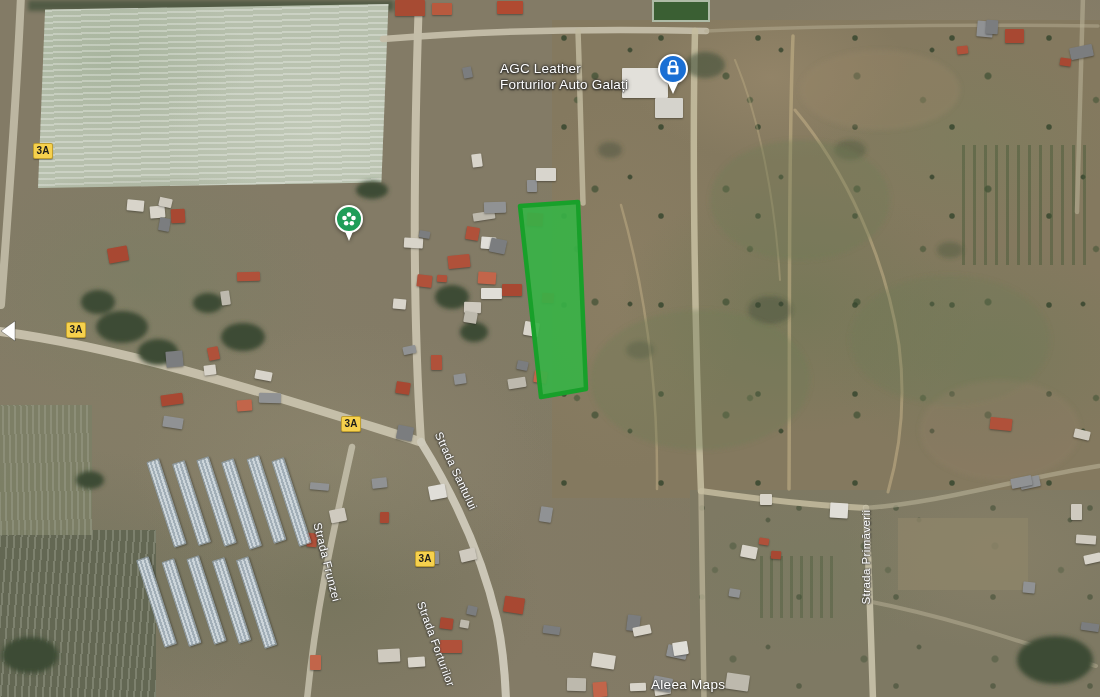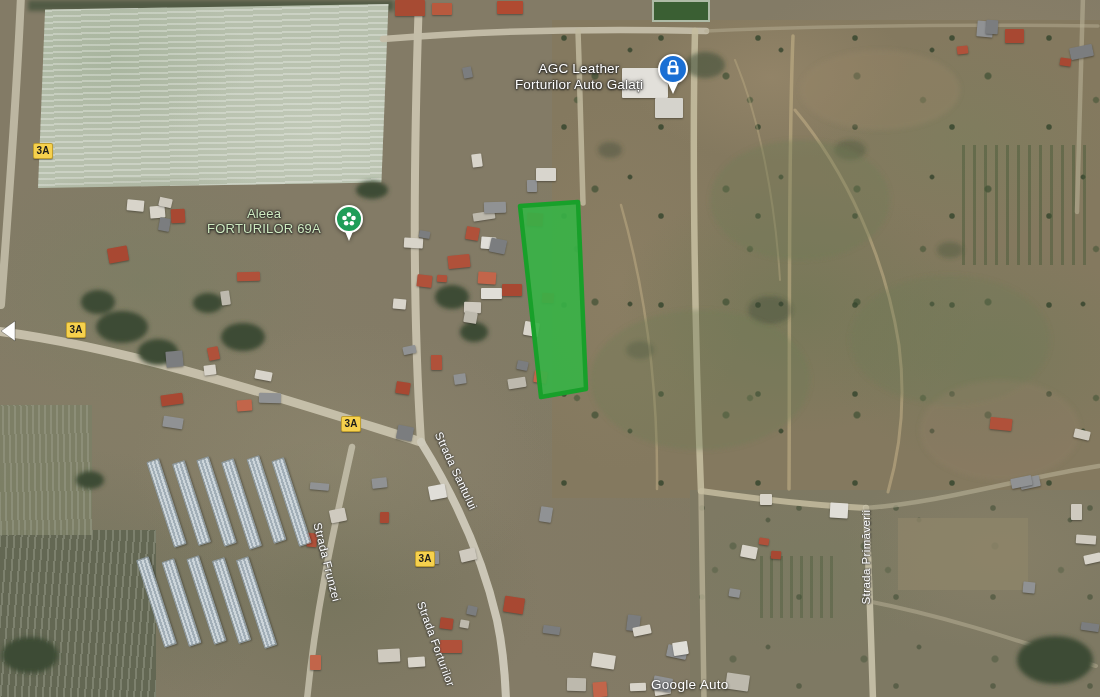--- a/index.html
+++ b/index.html
@@ -57,21 +57,21 @@
   #field-se{left:898px;top:518px;width:130px;height:72px;background:#8d8569;opacity:.8;}
   
   .house{position:absolute;border-radius:1px;box-shadow:0 1px 2px rgba(0,0,0,.35);}
   .gh{position:absolute;border:1px solid #8d9aa2;border-radius:1px;
       background:repeating-linear-gradient(90deg,#ccd5da 0 2px,#a2afb8 2px 4px);
       box-shadow:1px 1px 2px rgba(0,0,0,.3);}
   #court{left:652px;top:0;width:58px;height:22px;background:#3a5f33;border:2px solid #aebba6;}
   
   svg.layer{position:absolute;left:0;top:0;pointer-events:none;}
   
-  .poi-label{position:absolute;text-align:center;color:#fff;font-weight:500;
+  .poi-label{position:absolute;text-align:left;color:#fff;font-weight:500;
     font-size:13.5px;line-height:16px;letter-spacing:.2px;
     text-shadow:0 0 2px rgba(45,45,45,.95),0 0 2px rgba(45,45,45,.95),0 0 4px rgba(35,35,35,.85),0 1px 2px rgba(0,0,0,.7);}
   .street{position:absolute;color:#fff;font-size:11.5px;letter-spacing:.4px;white-space:nowrap;
     text-shadow:0 0 2px rgba(70,70,70,.95),0 0 2px rgba(70,70,70,.95),0 1px 2px rgba(0,0,0,.65);}
   .badge{position:absolute;width:20px;height:16px;background:#f6d14d;border:1px solid rgba(125,95,10,.45);
     border-radius:2px;color:#1c1c1c;font-size:10px;font-weight:bold;line-height:14px;text-align:center;
     box-shadow:0 1px 1px rgba(0,0,0,.3);}
   #watermark{position:absolute;left:651px;top:677px;color:#fff;font-size:13.5px;font-weight:500;
     letter-spacing:.3px;text-shadow:0 1px 3px rgba(0,0,0,.75),0 0 2px rgba(0,0,0,.5);}
   .pin{position:absolute;filter:drop-shadow(0 1px 2px rgba(0,0,0,.45));}
@@ -279,24 +279,20 @@
     <div>Forturilor Auto Galați</div>
   </div>
   <svg class="pin" style="left:657px;top:54px" width="32" height="42" viewBox="0 0 32 42">
     <path d="M16 40 L10 27 H22 Z" fill="#ffffff"></path>
     <circle cx="16" cy="15" r="14" fill="#1a6fd4" stroke="#ffffff" stroke-width="2"></circle>
     <rect x="10.5" y="11.5" width="11" height="9" rx="1.5" fill="#ffffff"></rect>
     <path d="M12.8 11.5 v-1.6 a3.2 3.2 0 0 1 6.4 0 v1.6" fill="none" stroke="#ffffff" stroke-width="1.6"></path>
     <rect x="13.2" y="14" width="5.6" height="4.4" rx="1" fill="#1a6fd4"></rect>
   </svg>
 
-  <div class="poi-label" style="left:196px;top:206px;width:136px;font-size:13px;line-height:15px;color:#cfeac0;">
-    <div>Aleea</div>
-    <div>FORTURILOR 69A</div>
-  </div>
   <svg class="pin" style="left:334px;top:205px" width="30" height="38" viewBox="0 0 30 38">
     <path d="M15 36 L10 24 H20 Z" fill="#ffffff"></path>
     <circle cx="15" cy="14" r="13" fill="#1f9d58" stroke="#ffffff" stroke-width="2"></circle>
     <circle cx="15" cy="9.5" r="2.3" fill="#fff"></circle>
       <circle cx="19.5" cy="13" r="2.3" fill="#fff"></circle>
     <circle cx="17.8" cy="18.2" r="2.3" fill="#fff"></circle>
       <circle cx="12.2" cy="18.2" r="2.3" fill="#fff"></circle>
     <circle cx="10.5" cy="13" r="2.3" fill="#fff"></circle>
       <circle cx="15" cy="13.8" r="1.8" fill="#1f9d58"></circle>
   </svg>
@@ -304,14 +300,14 @@
   <div class="street" style="left:456px;top:471px;transform:translate(-50%,-50%) rotate(65deg);">Strada Santului</div>
   <div class="street" style="left:327px;top:562px;transform:translate(-50%,-50%) rotate(76deg);">Strada Frunzei</div>
   <div class="street" style="left:436px;top:644px;transform:translate(-50%,-50%) rotate(70deg);">Strada Forturilor</div>
   <div class="street" style="left:866px;top:557px;transform:translate(-50%,-50%) rotate(-90deg);">Strada Primăverii</div>
 
   <div class="badge" style="left:33px;top:143px;">3A</div>
   <div class="badge" style="left:66px;top:322px;">3A</div>
   <div class="badge" style="left:341px;top:416px;">3A</div>
   <div class="badge" style="left:415px;top:551px;">3A</div>
 
-  <div id="watermark">Google Auto</div>
+  <div id="watermark">Aleea Maps</div>
 </div>
 
 </body></html>

